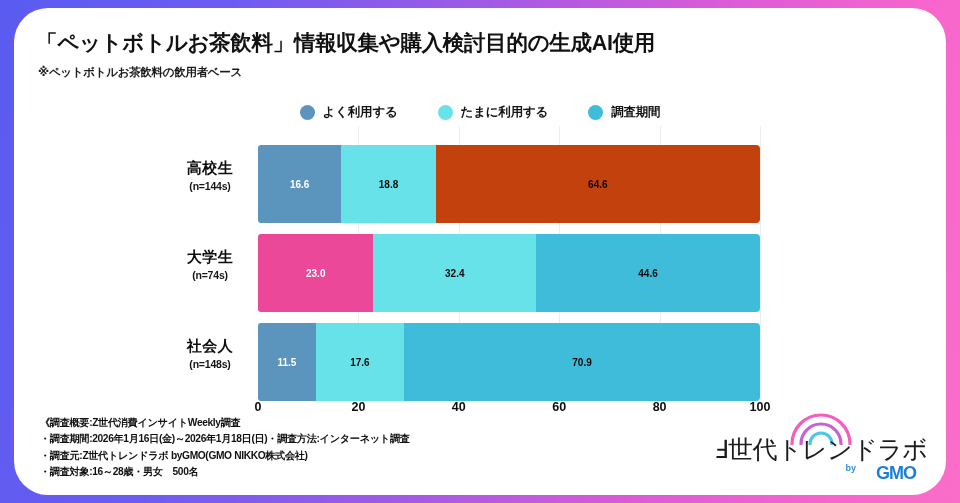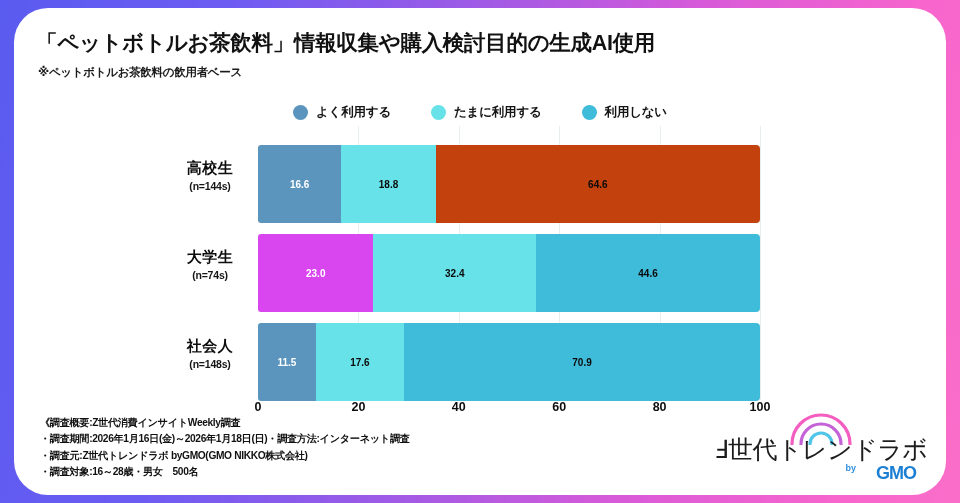--- a/index.html
+++ b/index.html
@@ -127,21 +127,21 @@
       <div class="legend-item">
         <span class="legend-dot" style="background: rgb(91, 149, 189);"></span>
         <span class="legend-label">よく利用する</span>
       </div>
       <div class="legend-item">
         <span class="legend-dot" style="background: rgb(103, 226, 232);"></span>
         <span class="legend-label">たまに利用する</span>
       </div>
       <div class="legend-item">
         <span class="legend-dot" style="background: rgb(64, 188, 219);"></span>
-        <span class="legend-label">利用しない</span>
+        <span class="legend-label">調査期間</span>
       </div>
     </div>
 
     <div id="chart">
       <div id="gridlines">
           <div class="vline" style="left: 344.4px;"></div>
           <div class="vline" style="left: 444.8px;"></div>
           <div class="vline" style="left: 545.2px;"></div>
           <div class="vline" style="left: 645.6px;"></div>
           <div class="vline" style="left: 746px;"></div>
@@ -158,21 +158,21 @@
           <div class="seg" style="flex: 0 0 64.6%; background: #c2410c; color: rgb(10, 10, 10);">64.6</div>
         </div>
       </div>
 
       <div class="row" style="top:108px">
         <div class="cat-label">
           <div class="cat-name">大学生</div>
           <div class="cat-n">(n=74s)</div>
         </div>
         <div class="bar">
-          <div class="seg" style="flex: 0 0 23%; background: #d946ef; color: rgb(255, 255, 255);">23.0</div>
+          <div class="seg" style="flex: 0 0 23%; background: #ec4899; color: rgb(255, 255, 255);">23.0</div>
           <div class="seg" style="flex: 0 0 32.4%; background: rgb(103, 226, 232); color: rgb(10, 10, 10);">32.4</div>
           <div class="seg" style="flex: 0 0 44.6%; background: rgb(64, 188, 219); color: rgb(10, 10, 10);">44.6</div>
         </div>
       </div>
 
       <div class="row" style="top:197px">
         <div class="cat-label">
           <div class="cat-name">社会人</div>
           <div class="cat-n">(n=148s)</div>
         </div>

